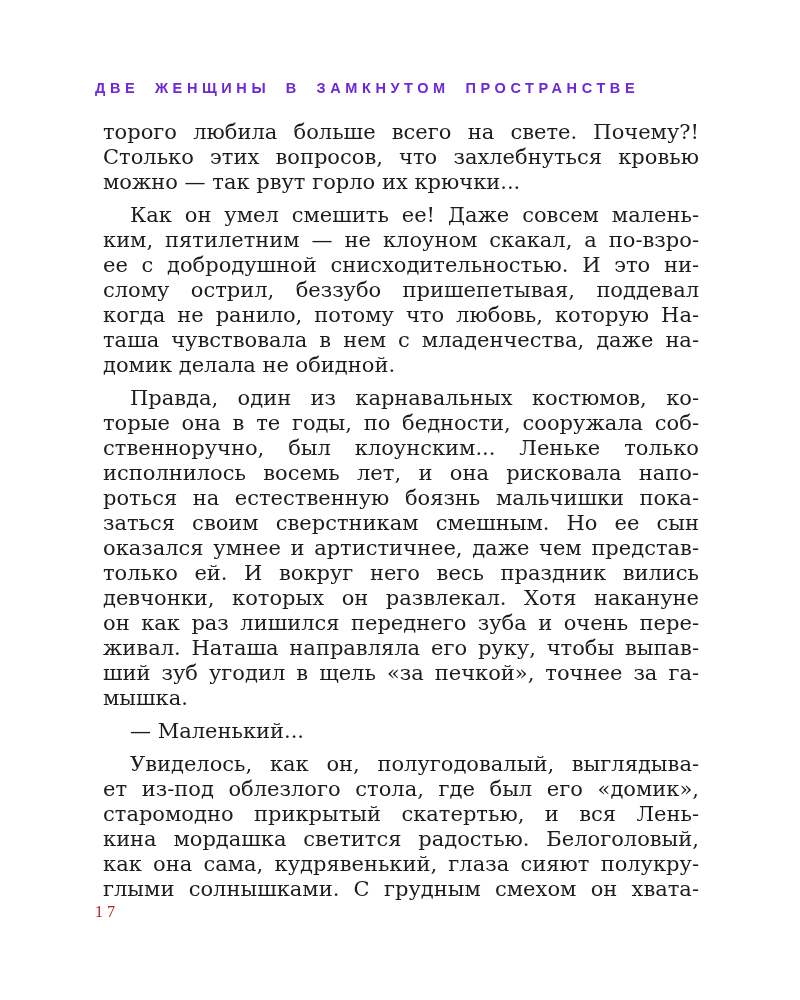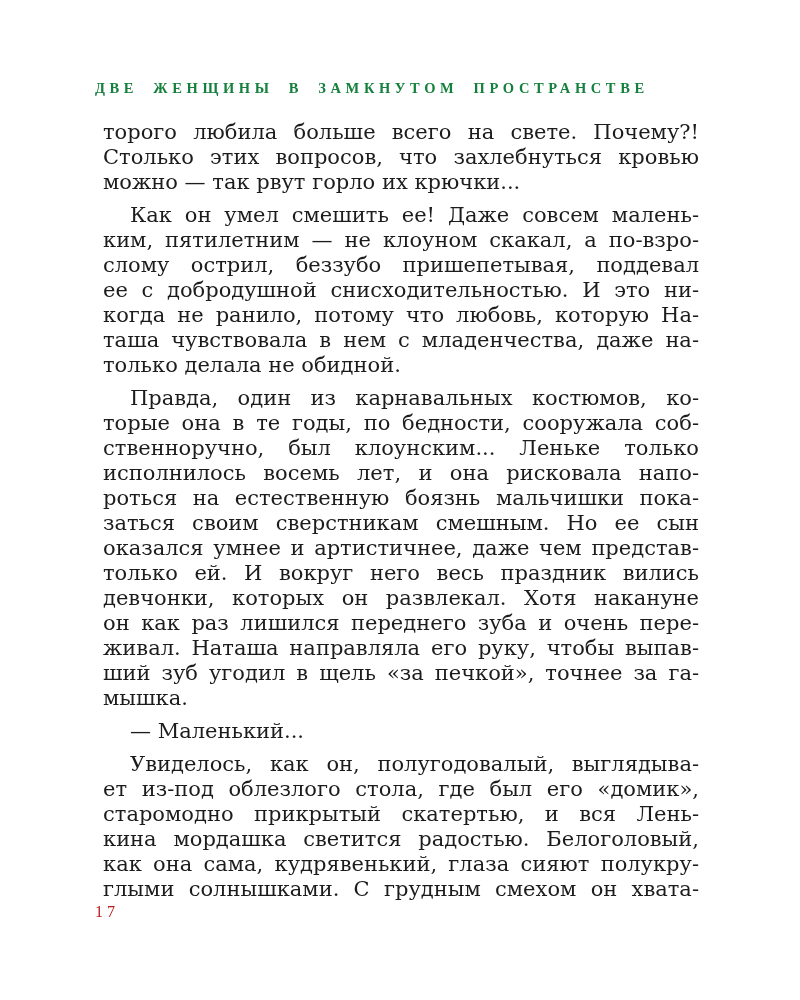--- a/index.html
+++ b/index.html
@@ -17,26 +17,26 @@
   .page {
     position: absolute;
     inset: 0;
     background: #ffffff;
   }
   .running-header {
     position: absolute;
     left: 95px;
     top: 80px;
     width: 640px;
-    font-family: Liberation Serif, serif;
+    font-family: Liberation Sans, sans-serif;
     font-weight: bold;
     font-size: 14.5px;
     letter-spacing: 4.6px;
     word-spacing: 7px;
-    color: #15803d;
+    color: #6d28d9;
     white-space: nowrap;
   }
   .body-text {
     position: absolute;
     left: 95px;
     top: 112px;
     width: 612px;
     color: #1c1c1c;
     font-size: 21px;
     line-height: 25px;
@@ -79,25 +79,25 @@
 
   <div class="body-text">
       <div class="paragraph">
         <div class="line">торого любила больше всего на свете. Почему?!</div>
         <div class="line">Столько этих вопросов, что захлебнуться кровью</div>
         <div class="line last-left">можно — так рвут горло их крючки...</div>
       </div>
       <div class="paragraph">
         <div class="line first-indent">Как он умел смешить ее! Даже совсем малень-</div>
         <div class="line">ким, пятилетним — не клоуном скакал, а по-взро-</div>
+        <div class="line">ее с добродушной снисходительностью. И это ни-</div>
         <div class="line">слому острил, беззубо пришепетывая, поддевал</div>
-        <div class="line">ее с добродушной снисходительностью. И это ни-</div>
         <div class="line">когда не ранило, потому что любовь, которую На-</div>
         <div class="line">таша чувствовала в нем с младенчества, даже на-</div>
-        <div class="line last-left">только делала не обидной.</div>
+        <div class="line last-left">домик делала не обидной.</div>
       </div>
       <div class="paragraph">
         <div class="line first-indent">Правда, один из карнавальных костюмов, ко-</div>
         <div class="line">торые она в те годы, по бедности, сооружала соб-</div>
         <div class="line">ственноручно, был клоунским... Леньке только</div>
         <div class="line">исполнилось восемь лет, и она рисковала напо-</div>
         <div class="line">роться на естественную боязнь мальчишки пока-</div>
         <div class="line">заться своим сверстникам смешным. Но ее сын</div>
         <div class="line">оказался умнее и артистичнее, даже чем представ-</div>
         <div class="line">только ей. И вокруг него весь праздник вились</div>

